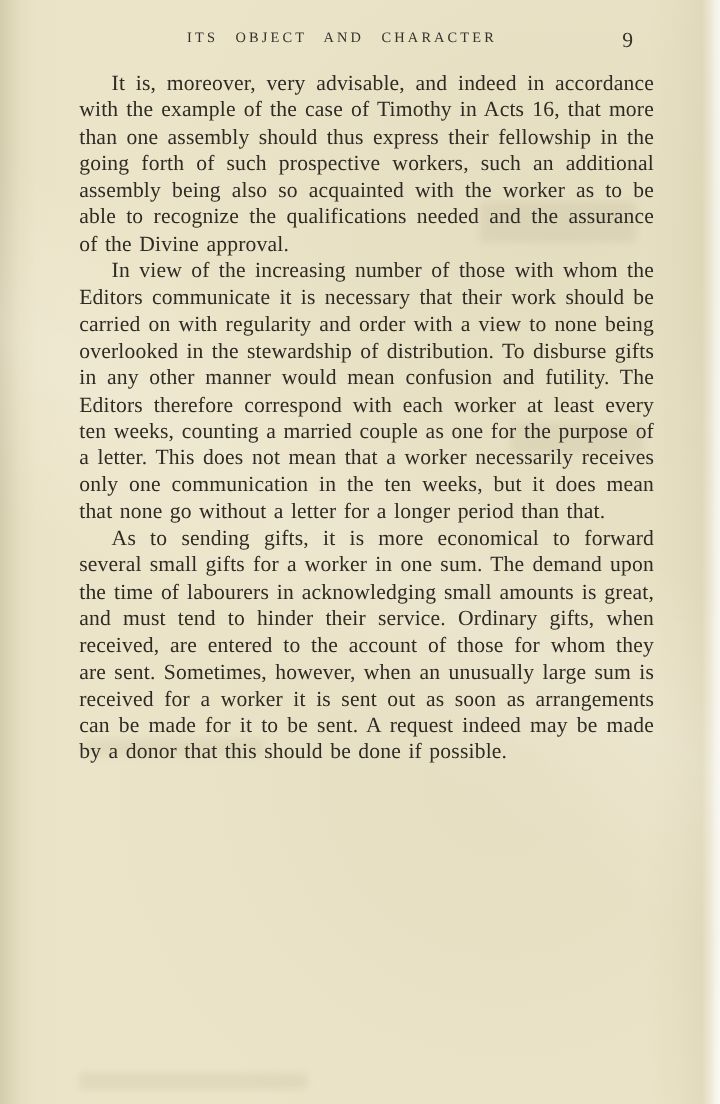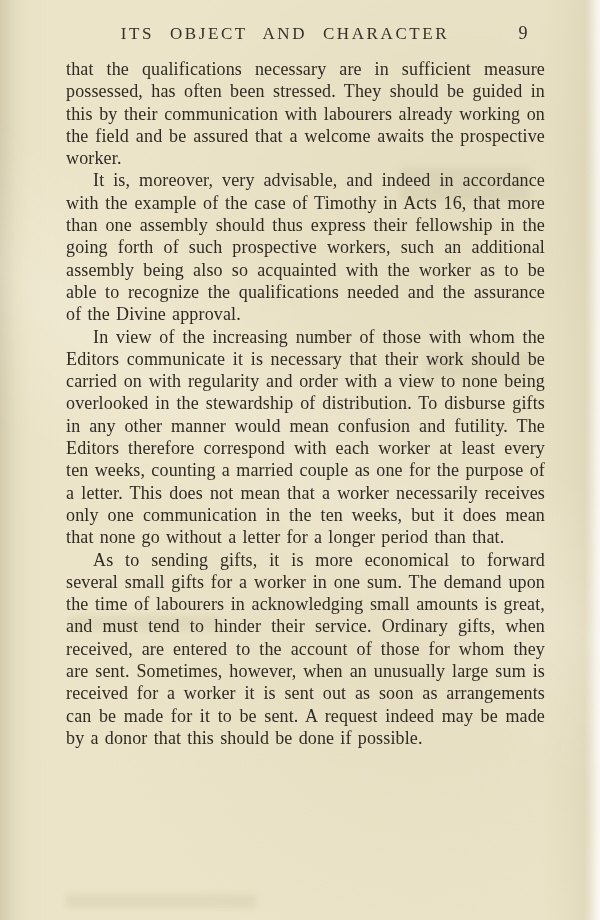--- a/index.html
+++ b/index.html
@@ -37,21 +37,21 @@
     position: absolute;
     top: 24px;
     left: 66px;
     right: 56px;
     height: 24px;
     color: #34312a;
   }
   .head-title {
     display: block;
     text-align: center;
-    font-size: 17px;
+    font-size: 12px;
     letter-spacing: 2.6px;
     word-spacing: 9px;
     padding-right: 40px; 
   }
   .page-num {
     position: absolute;
     right: 16px;
     top: -1px;
     font-size: 18px;
     letter-spacing: 0.5px;
@@ -96,19 +96,18 @@
   <div class="bleed b2"></div>
   <div class="bleed b3"></div>
   <div class="bleed b4"></div>
 
   <header class="running-head">
     <span class="head-title">ITS OBJECT AND CHARACTER</span>
     <span class="page-num">9</span>
   </header>
 
   <main class="text-block">
-    <p class="noindent">that the qualifications necessary are in sufficient measure possessed, has often been stressed.  They should be guided in this by their communication with labourers already working on the field and be assured that a welcome awaits the prospective worker.</p>
     <p class="indent">It is, moreover, very advisable, and indeed in accordance with the example of the case of Timothy in Acts 16, that more than one assembly should thus express their fellowship in the going forth of such prospective workers, such an additional assembly being also so acquainted with the worker as to be able to recognize the qualifications needed and the assurance of the Divine approval.</p>
     <p class="indent">In view of the increasing number of those with whom the Editors communicate it is necessary that their work should be carried on with regularity and order with a view to none being overlooked in the stewardship of distribution.  To disburse gifts in any other manner would mean confusion and futility. The Editors therefore correspond with each worker at least every ten weeks, counting a married couple as one for the purpose of a letter.  This does not mean that a worker necessarily receives only one communication in the ten weeks, but it does mean that none go without a letter for a longer period than that.</p>
     <p class="indent">As to sending gifts, it is more economical to forward several small gifts for a worker in one sum. The demand upon the time of labourers in acknowledging small amounts is great, and must tend to hinder their service.  Ordinary gifts, when received, are entered to the account of those for whom they are sent.  Sometimes, however, when an unusually large sum is received for a worker it is sent out as soon as arrangements can be made for it to be sent. A request indeed may be made by a donor that this should be done if possible.</p>
   </main>
 
 </div>
 
 </body></html>

